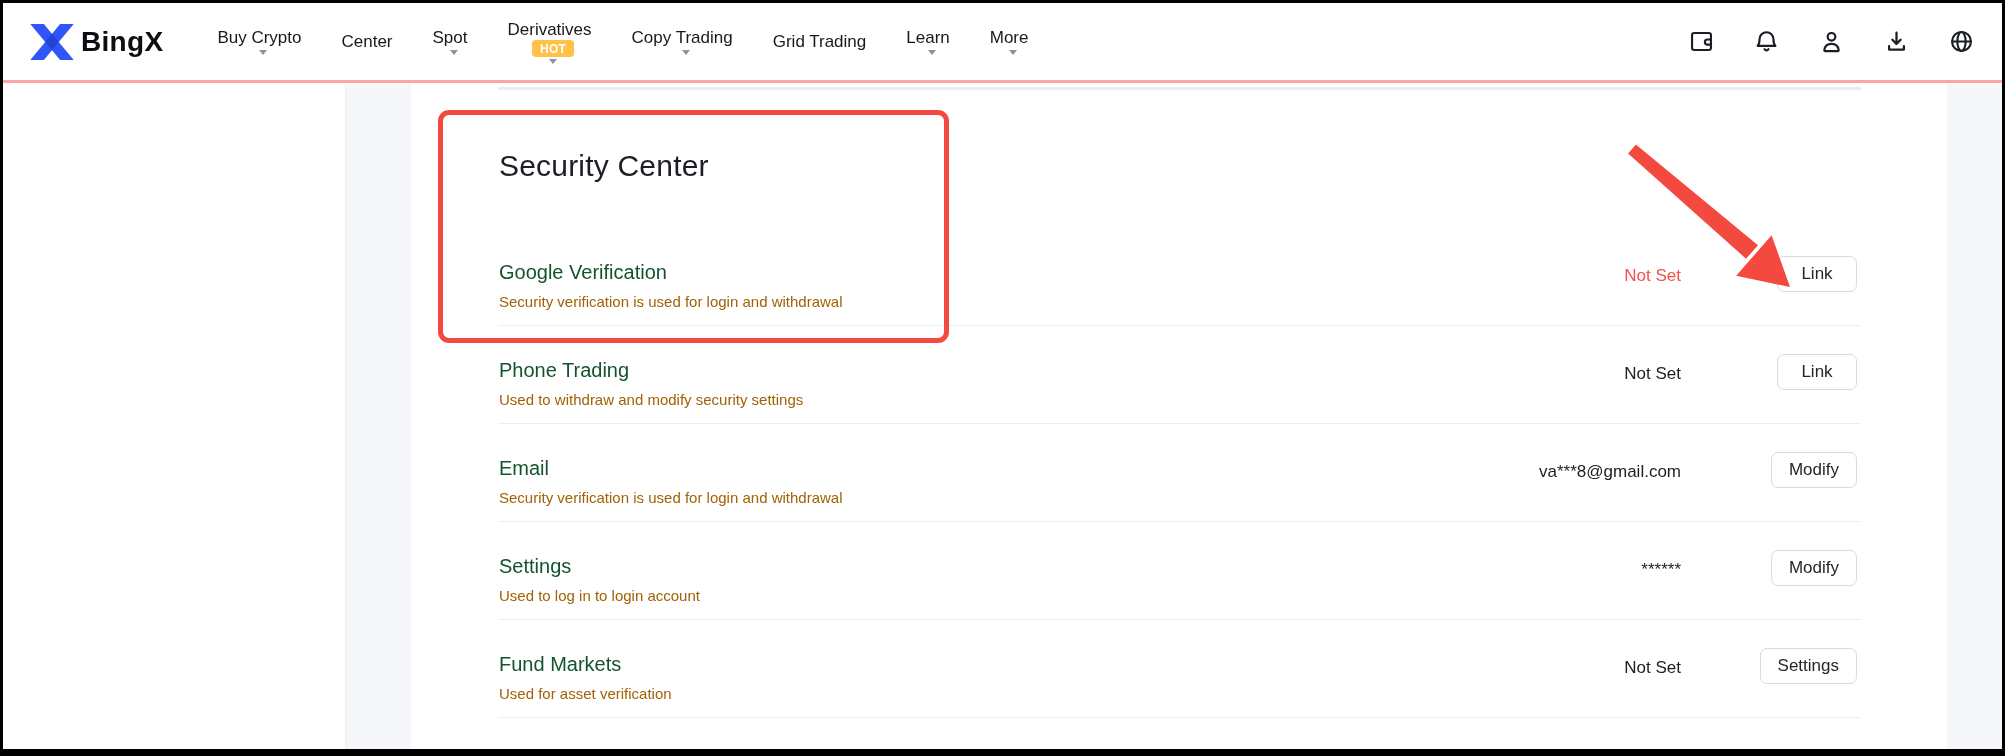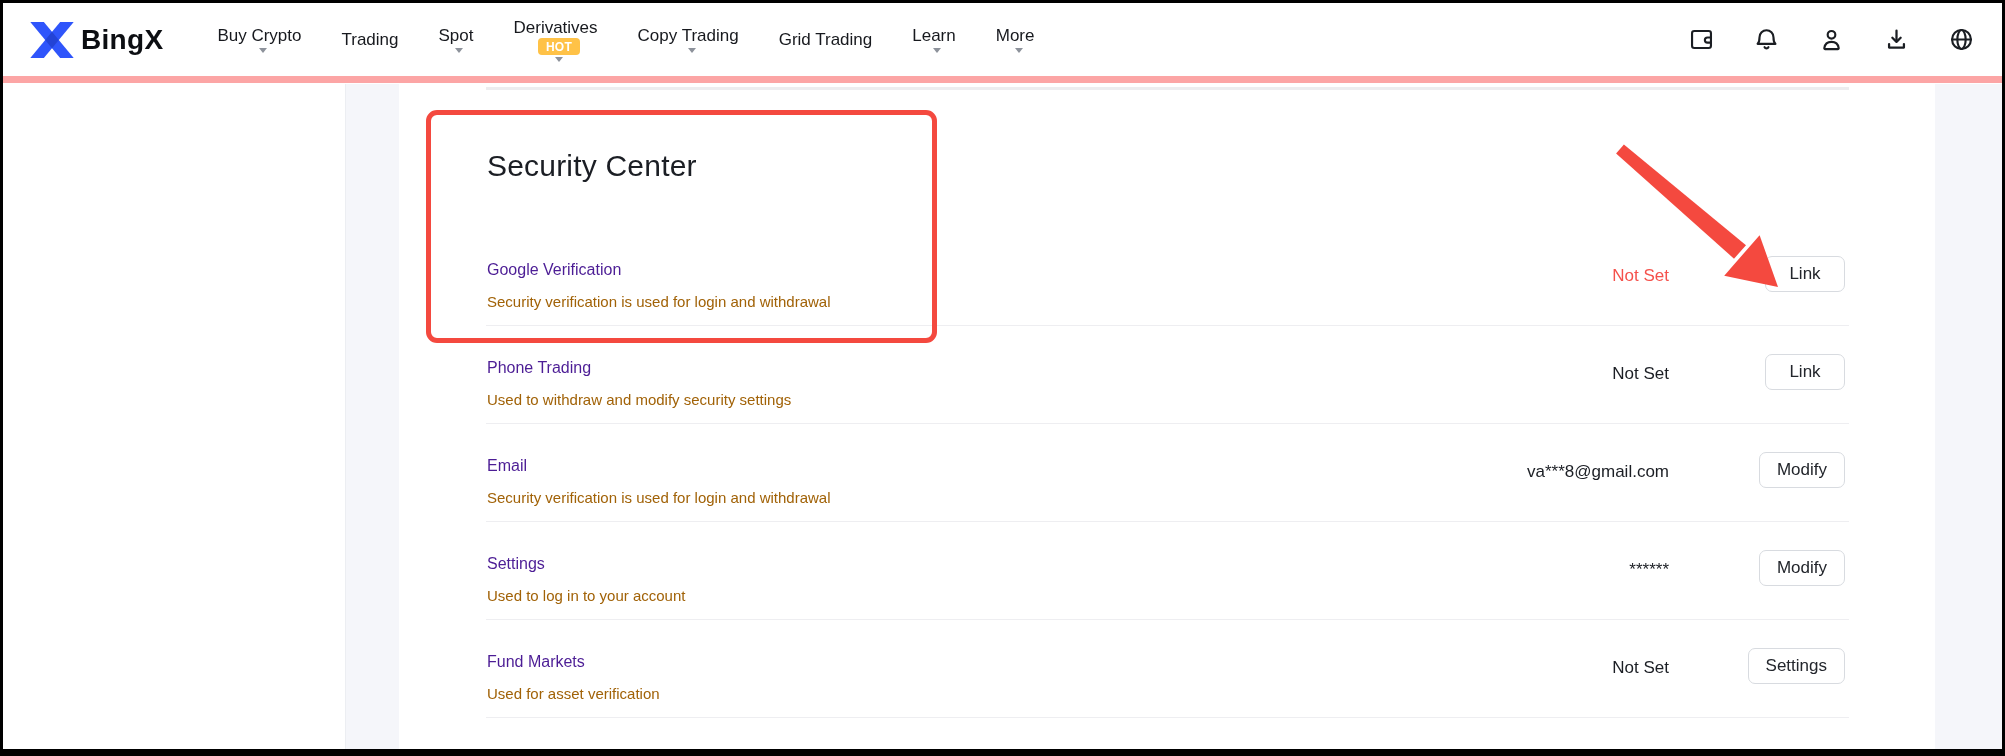--- a/index.html
+++ b/index.html
@@ -11,21 +11,21 @@
     overflow:hidden;
   }
   .page {
     position:absolute; left:3px; top:3px; right:3px; bottom:7px;
     background:#fff; overflow:hidden;
   }
 
   
   .navbar {
     position:absolute; left:0; top:0; right:0; height:80px;
-    background:#fff; border-bottom:7px solid #fca5a5;
+    background:#fff; border-bottom:3px solid #fca5a5;
     display:flex; align-items:center; padding:0 27px;
   }
   .logo { display:flex; align-items:center; gap:7px; cursor:pointer; }
   .logo-mark { width:44px; height:38px; }
   .logo-text { font-size:28px; font-weight:800; color:#0c0e12; letter-spacing:.3px; }
   .nav-items { display:flex; align-items:center; gap:40px; margin-left:54px; }
   .nav-item {
     display:flex; align-items:center; font-size:17px; font-weight:500;
     color:#17191e; cursor:pointer; white-space:nowrap;flex-direction:column;
   }
@@ -46,21 +46,21 @@
   
   .main {
     position:absolute; left:0; top:81px; right:0; bottom:0;
     background:#f5f6fa;
   }
   .sidebar {
     position:absolute; left:0; top:0; bottom:0; width:343px;
     background:#fff; border-right:1px solid #eceef2;
   }
   .content-card {
-    position:absolute; left:396px; top:0; width:1536px; bottom:0;
+    position:absolute; left:408px; top:0; width:1536px; bottom:0;
     background:#fff;
     text-decoration:underline;
   }
 
   .prev-section-edge {
     position:absolute; left:87px; top:3px; width:1363px; height:3px;
     background:#ededef;
   }
   .page-title {
     position:absolute; left:88px; top:65px;
@@ -68,21 +68,21 @@
   }
 
   .sec-row { position:absolute; left:87px; width:1363px; height:98px; }
   .row-0 { top:165px; }
   .row-1 { top:263px; }
   .row-2 { top:361px; }
   .row-3 { top:459px; }
   .row-4 { top:557px; }
   .sec-row .row-label {
     position:absolute; left:1px; top:12px;
-    font-size:16px; font-weight:500; color:#4c1d95;
+    font-size:20px; font-weight:500; color:#14532d;
   }
   .sec-row .row-desc {
     position:absolute; left:1px; top:44px;
     font-size:15px; font-weight:400; color:#a16207;
   }
   .sec-row .row-value {
     position:absolute; right:180px; top:17px;
     font-size:17px; color:#1b1e24; white-space:nowrap;
   }
   .sec-row .row-value.danger { color:#f5514b; }
@@ -126,21 +126,21 @@
       </svg>
       <span class="logo-text">BingX</span>
     </div>
 
     <nav class="nav-items">
       <div class="nav-item">
         <span>Buy Crypto</span>
         <span class="caret"></span>
       </div>
       <div class="nav-item">
-        <span>Trading</span>
+        <span>Center</span>
       </div>
       <div class="nav-item">
         <span>Spot</span>
         <span class="caret"></span>
       </div>
       <div class="nav-item">
         <span>Derivatives</span>
         <span class="hot-badge">HOT</span>
         <span class="caret"></span>
       </div>
@@ -223,21 +223,21 @@
       <div class="sec-row row-2">
         <div class="row-label">Email</div>
         <div class="row-desc">Security verification is used for login and withdrawal</div>
         <div class="row-value">va***8@gmail.com</div>
         <button class="row-action">Modify</button>
       </div>
       <div class="row-divider div-2"></div>
 
       <div class="sec-row row-3">
         <div class="row-label">Settings</div>
-        <div class="row-desc">Used to log in to your account</div>
+        <div class="row-desc">Used to log in to login account</div>
         <div class="row-value">******</div>
         <button class="row-action">Modify</button>
       </div>
       <div class="row-divider div-3"></div>
 
       <div class="sec-row row-4">
         <div class="row-label">Fund Markets</div>
         <div class="row-desc">Used for asset verification</div>
         <div class="row-value">Not Set</div>
         <button class="row-action">Settings</button>

